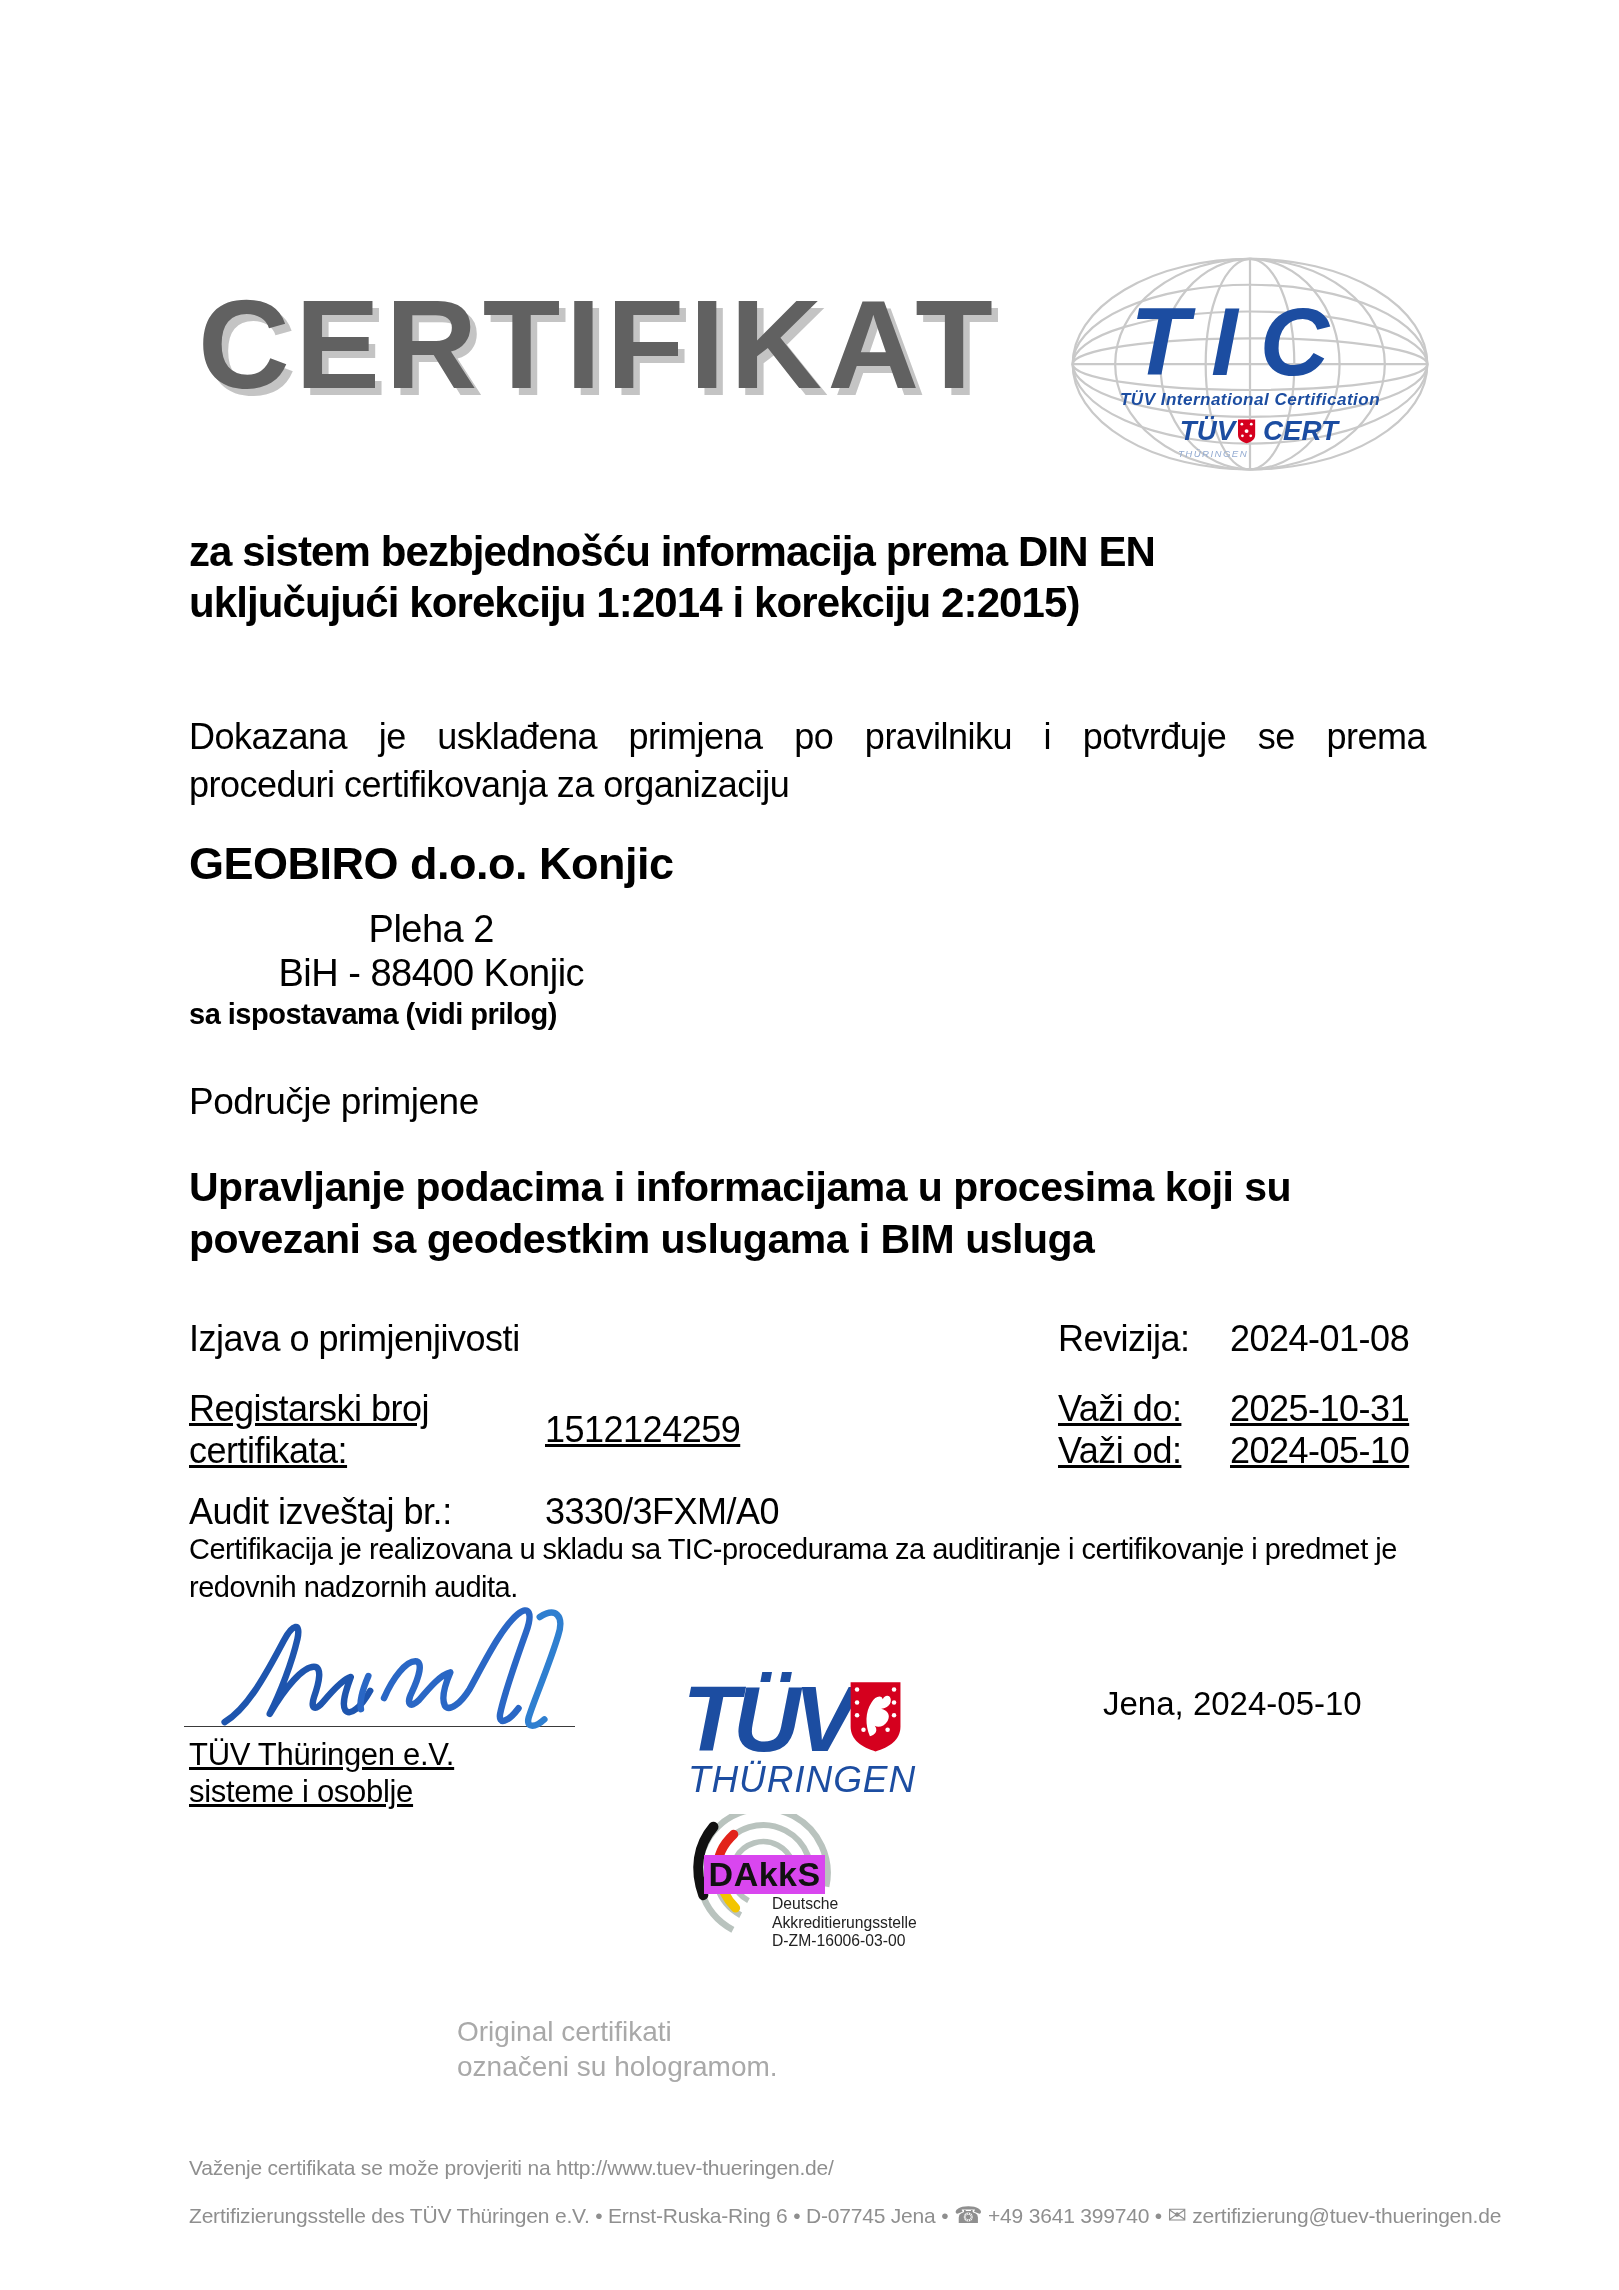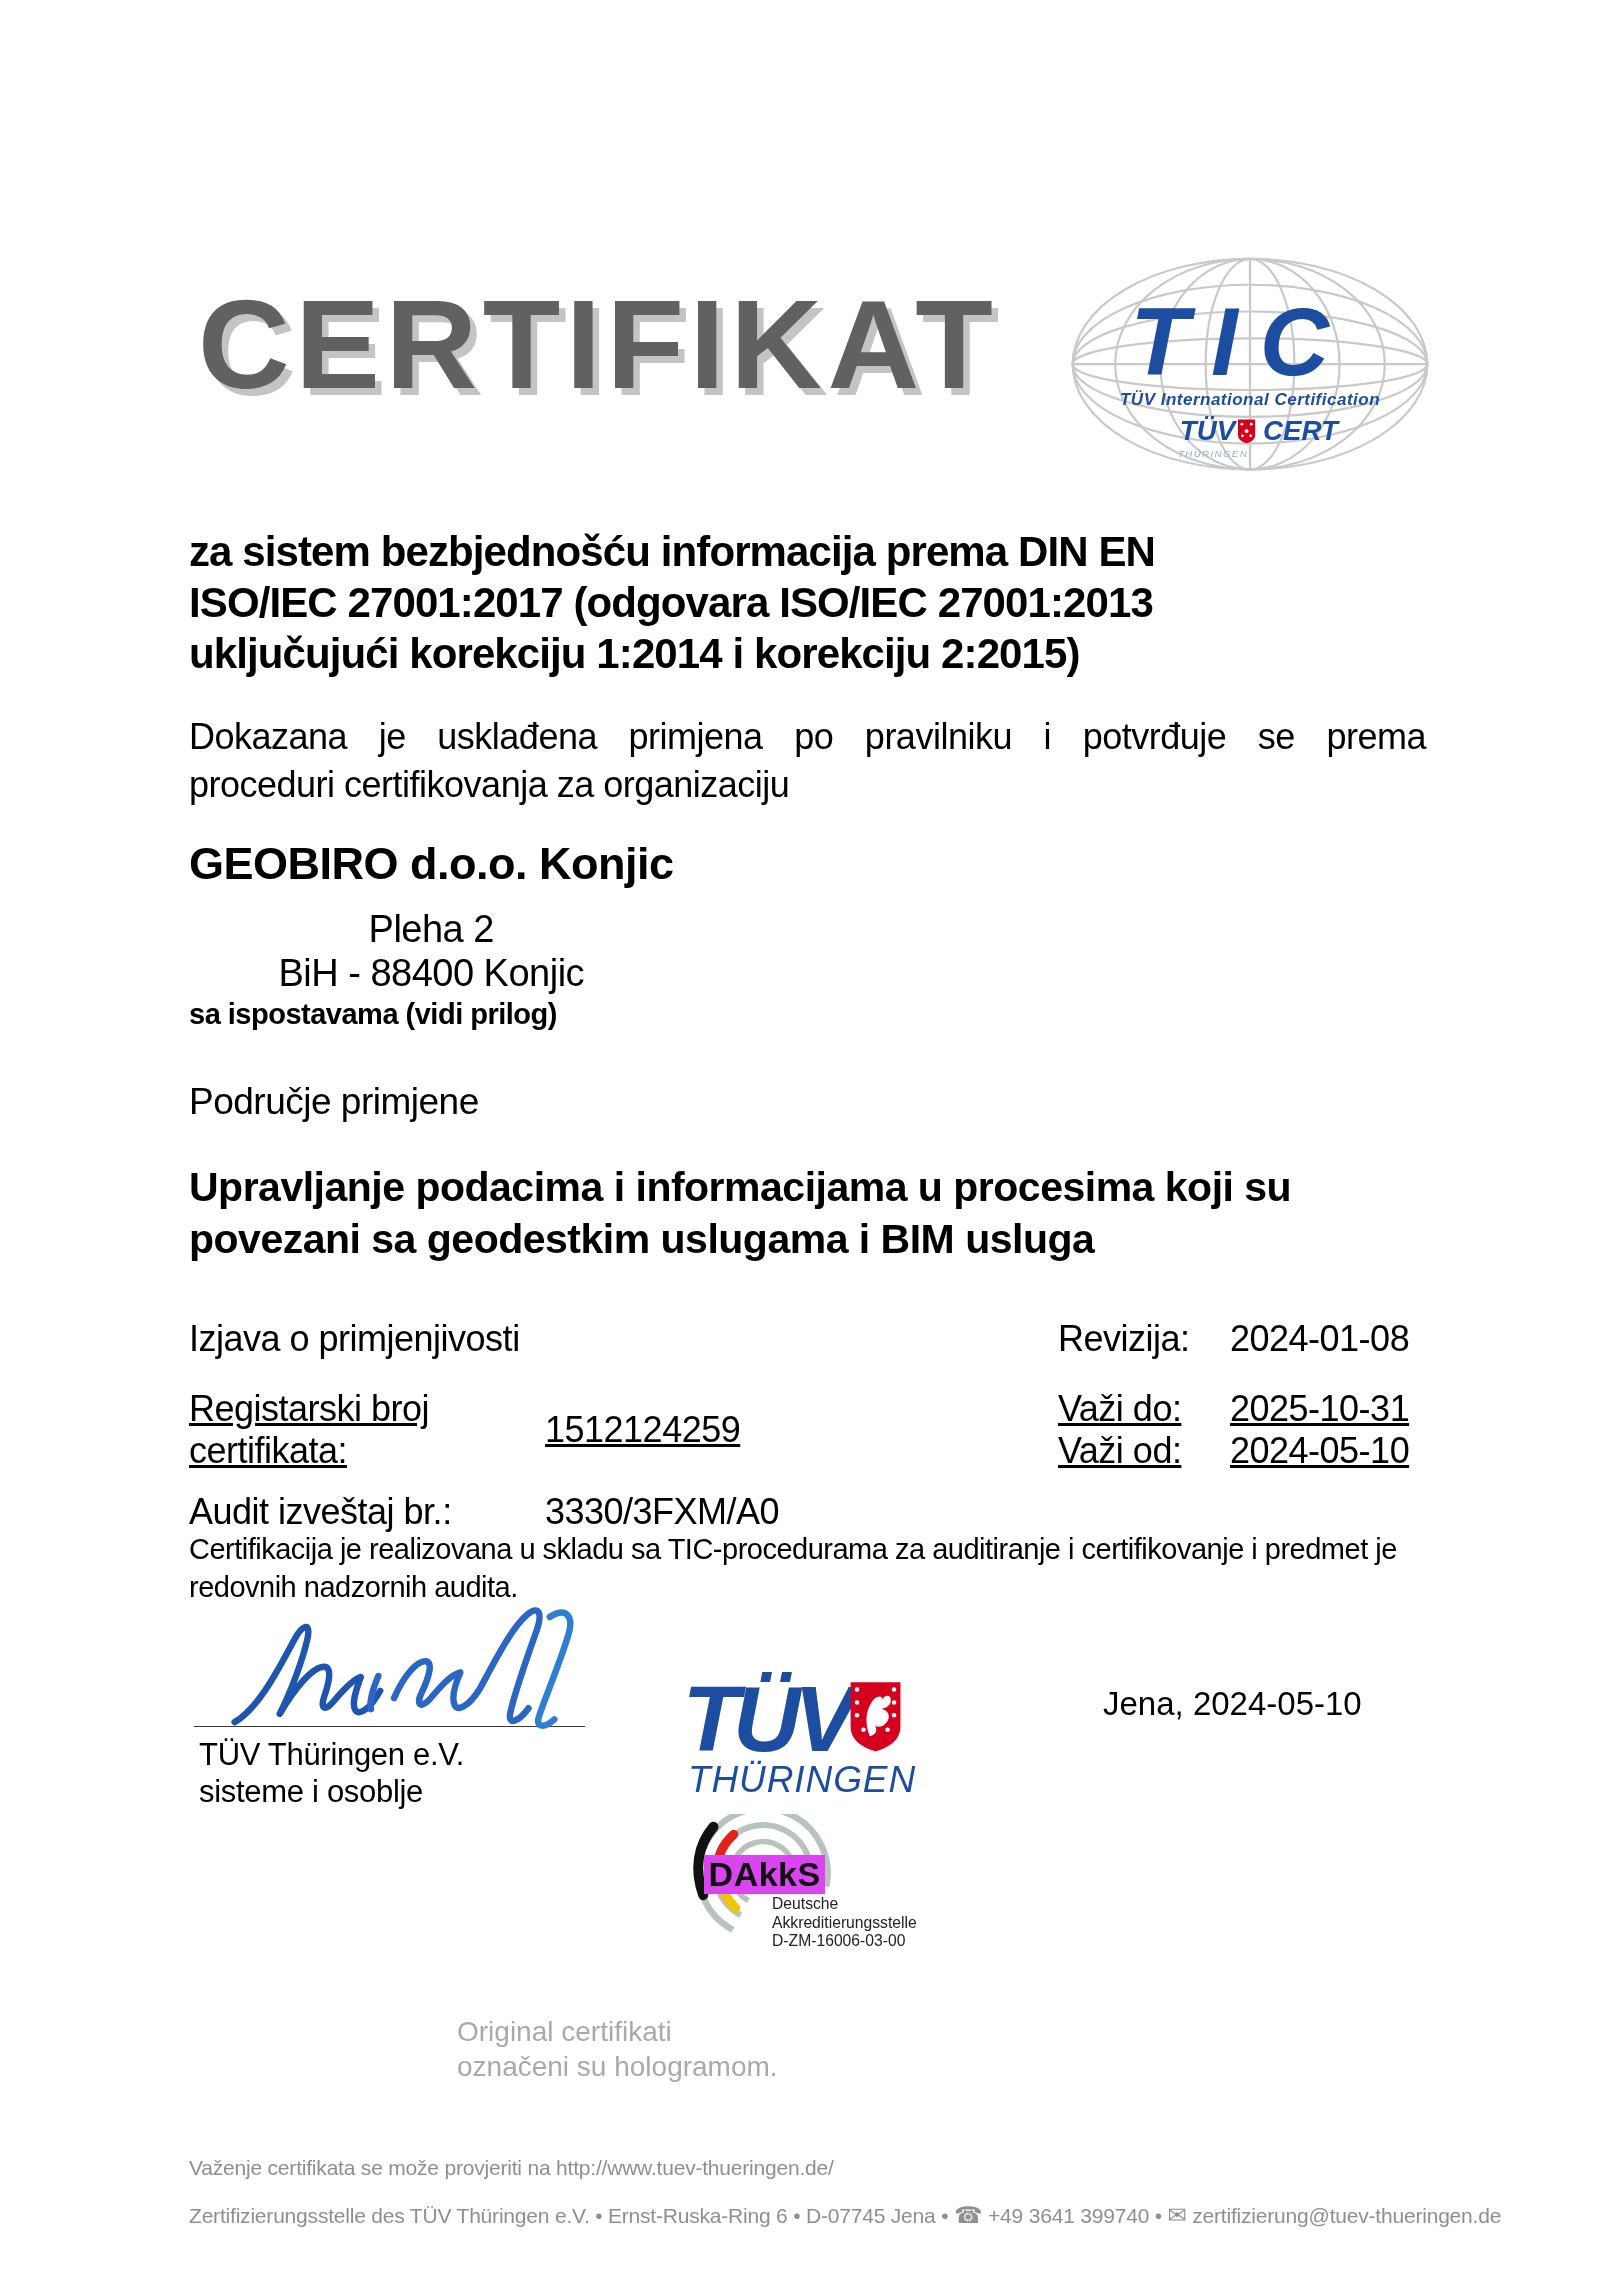--- a/index.html
+++ b/index.html
@@ -30,21 +30,21 @@
   .details{left:189px;top:1318px;width:1241px;font-size:36px;letter-spacing:-0.5px;}
   .drow{display:grid;grid-template-columns:346px 503px 162px 1fr;align-items:start;gap:10px;}
   .drow.r2{margin-top:28px;text-decoration:underline;}
   .drow.r3{margin-top:18.5px;}
   .dcell{line-height:42px;white-space:nowrap;}
   .span2{grid-column:1 / span 2;}
   .vcenter{align-self:center;}
 
   .compliance{left:189px;top:1530px;font-size:29px;line-height:38px;letter-spacing:-0.5px;white-space:nowrap;}
 
-  .sig{left:199px;top:1606px;width:443px;}
+  .sig{left:189px;top:1606px;width:443px;text-decoration:underline;}
   .sig svg{display:block;margin-left:26px;}
   .sig-line{width:391px;margin-left:-5.5px;margin-top:-9.2px;border-top:1.8px solid #3a3a3a;height:0;}
   .sig-text{margin-top:9.2px;font-size:31px;line-height:37px;letter-spacing:-0.3px;}
 
   .tuvlogo{left:688px;top:1664px;width:240px;}
   .tuvlogo svg{display:block;}
   .tuv-region{font-size:37px;font-style:italic;color:#1c4da1;letter-spacing:0.9px;margin-top:-7.4px;white-space:nowrap;}
 
   .jena{left:1103px;top:1685px;font-size:33px;white-space:nowrap;}
 
@@ -93,21 +93,20 @@
           <circle cx="46" cy="62" r="5" fill="#fff"></circle>
         </g>
         <text x="14" y="18" font-size="30" font-style="italic" font-weight="bold" fill="#1c4da1">CERT</text>
         <text x="-78" y="37" font-size="10.5" font-style="italic" fill="#93abd1" letter-spacing="1.5">THÜRINGEN</text>
       </g>
     </svg>
   </div>
 
   <div class="abs std">
     <div>za sistem bezbjednošću informacija prema DIN EN</div>
-    <div>ISO/IEC 27001:2017 (odgovara ISO/IEC 27001:2013</div>
     <div>uključujući korekciju 1:2014 i korekciju 2:2015)</div>
   </div>
 
   <div class="abs intro">
     <div class="j">Dokazana je usklađena primjena po pravilniku i potvrđuje se prema</div>
     <div>proceduri certifikovanja za organizaciju</div>
   </div>
 
   <div class="abs org">
     <div class="org-name">GEOBIRO d.o.o. Konjic</div>

